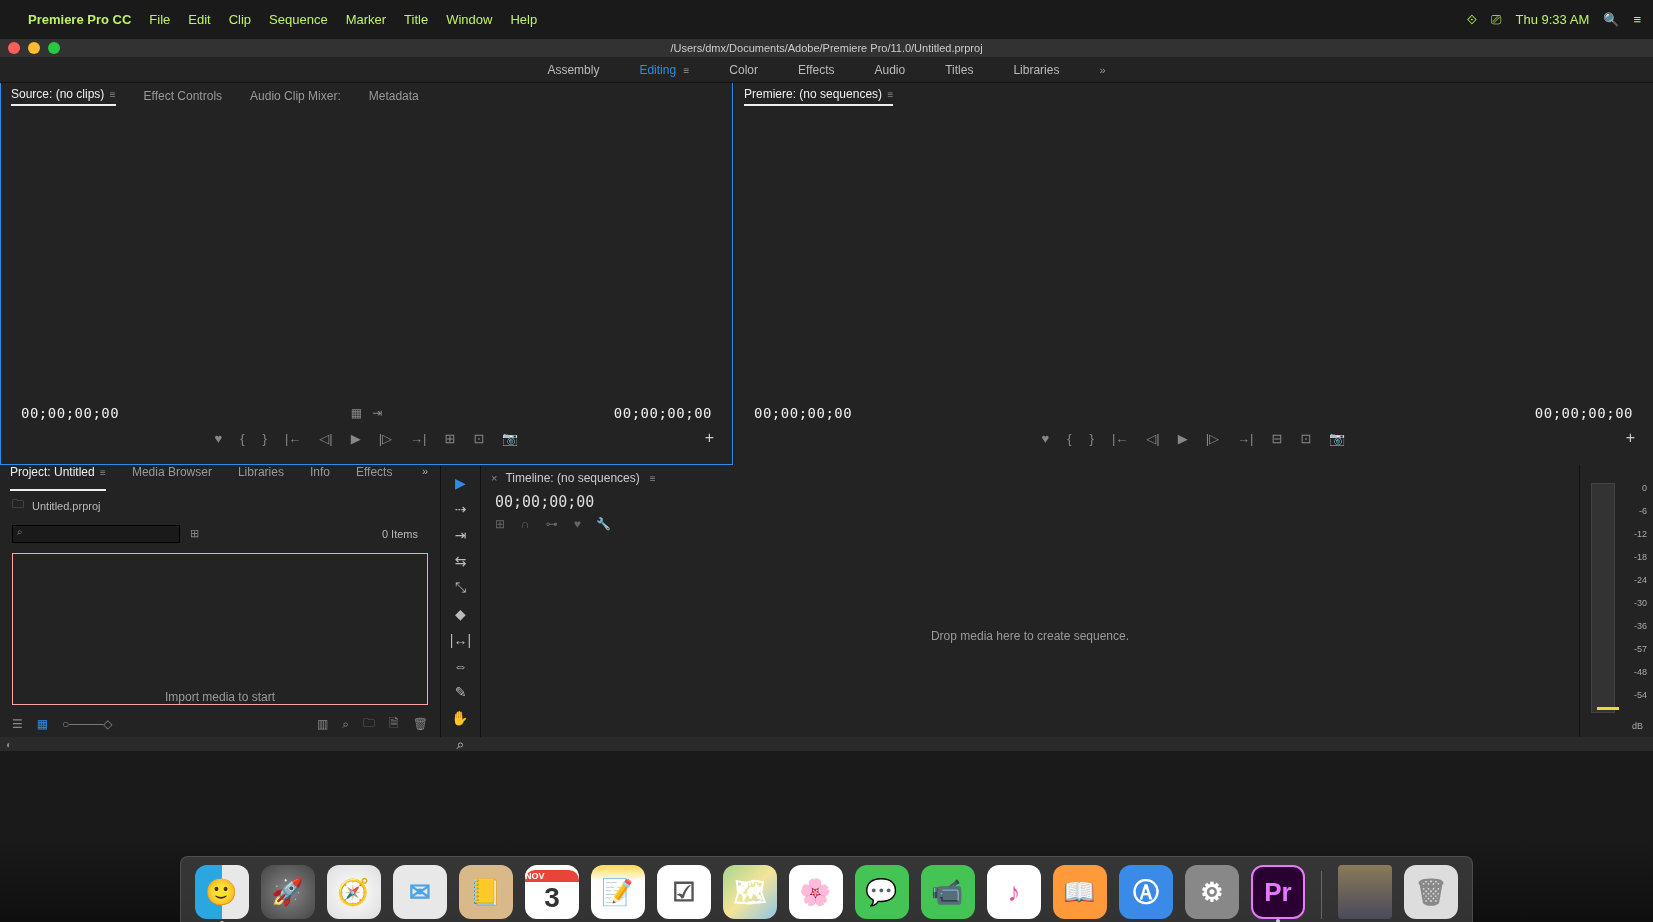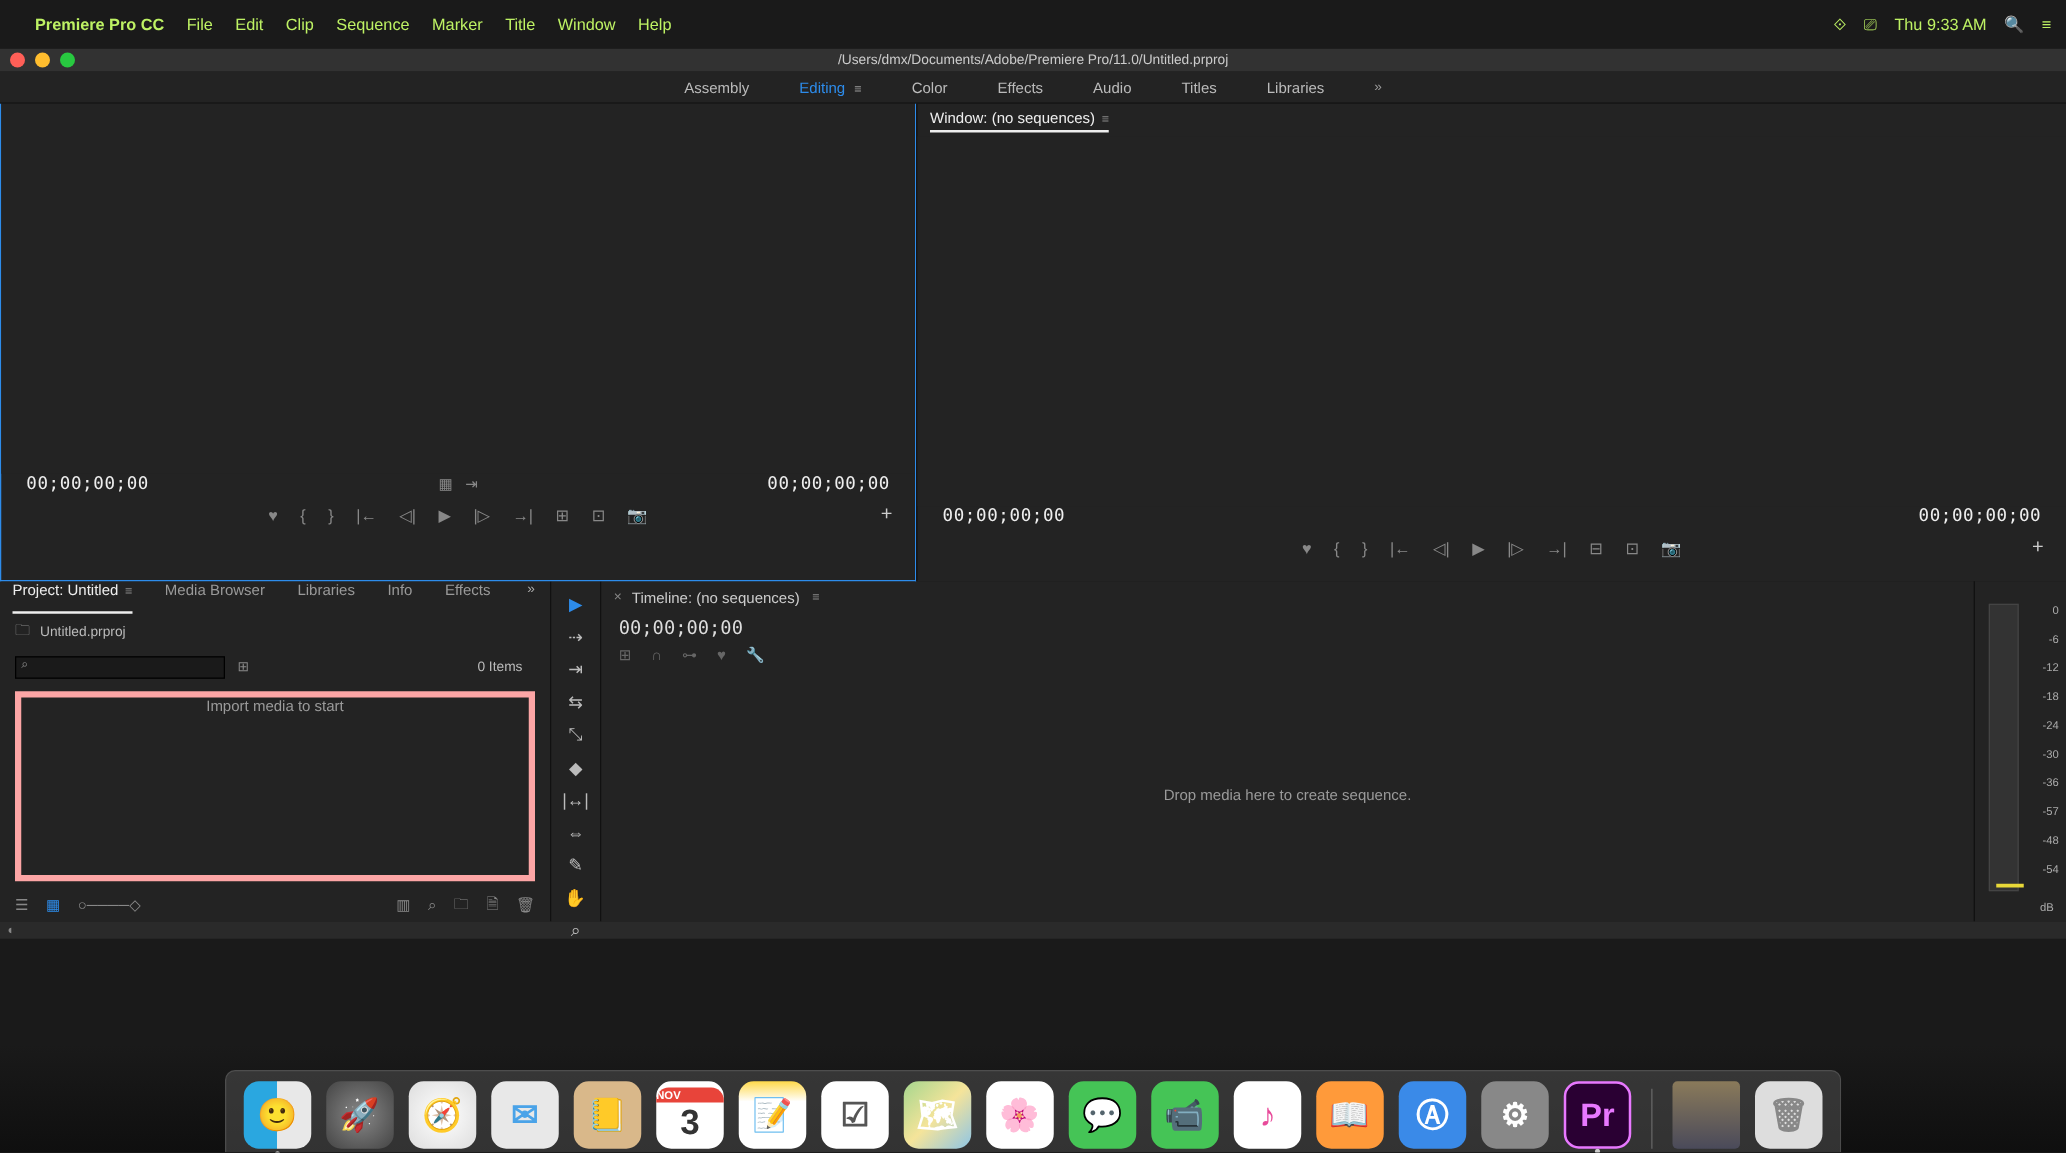--- a/index.html
+++ b/index.html
@@ -55,21 +55,21 @@
 .project-tabs .tab.active { color: #eee; border-bottom: 2px solid #eee; padding-bottom: 2px; }
 .project-tabs .overflow { position: absolute; right: 12px; font-size: 11px; color: #aaa; }
 .project-file { padding: 4px 12px; color: #bbb; font-size: 11px; display: flex; align-items: center; gap: 8px; }
 .project-file .folder-icon { color: #888; font-size: 12px; }
 .project-search { padding: 4px 12px; display: flex; align-items: center; gap: 10px; }
 .project-search input { background: #1a1a1a; border: 1px solid #000; color: #ccc; padding: 2px 6px 2px 20px; width: 168px; font-size: 11px; height: 18px; }
 .search-wrap { position: relative; }
 .search-wrap .mag { position: absolute; left: 5px; top: 2px; color: #888; font-size: 10px; }
 .project-search .newbin { color: #888; font-size: 11px; }
 .project-search .item-count { margin-left: auto; color: #bbb; font-size: 11px; padding-right: 10px; }
-.project-drop { flex: 1; margin: 6px 12px; border: 5px solid #fca5a5; display: flex; align-items: flex-start; justify-content: center; color: #9a9a9a; font-size: 12px; }
+.project-drop { flex: 1; margin: 6px 12px; border: 1px solid #fca5a5; display: flex; align-items: flex-end; justify-content: center; color: #9a9a9a; font-size: 12px; }
 .project-footer { height: 26px; display: flex; align-items: center; padding: 0 12px; gap: 14px; color: #888; font-size: 12px; }
 .project-footer .pf-spacer { flex: 1; }
 .project-footer .iconbtn { cursor: default; }
 
 .tools-col { width: 40px; background: #232323; display: flex; flex-direction: column; align-items: center; padding-top: 10px; gap: 10px; color: #bbb; font-size: 14px; border-left: 1px solid #111; }
 .tools-col .tool { width: 24px; height: 20px; display: flex; align-items: center; justify-content: center; cursor: default; }
 .tools-col .tool.active { color: #2d8ceb; }
 
 .timeline-panel { flex: 1; background: #232323; border-left: 1px solid #111; display: flex; flex-direction: column; }
 .timeline-header { height: 26px; display: flex; align-items: center; padding: 0 10px; gap: 8px; font-size: 12px; color: #ccc; }
@@ -158,20 +158,26 @@
   <span class="ws-item">Effects</span>
   <span class="ws-item">Audio</span>
   <span class="ws-item">Titles</span>
   <span class="ws-item">Libraries</span>
   <span class="ws-overflow">»</span>
 </div>
 
 <div class="main">
 
   <div class="panel source-panel">
+    <div class="panel-tabs">
+      <span class="tab active"><span>Source: (no clips)</span> <span class="tab-menu">≡</span></span>
+      <span class="tab">Effect Controls</span>
+      <span class="tab">Audio Clip Mixer:</span>
+      <span class="tab">Metadata</span>
+    </div>
     <div class="monitor-body"></div>
     <div class="monitor-footer">
       <span class="tc">00;00;00;00</span>
       <span class="mid-icons">
         <span>▦</span>
         <span>⇥</span>
       </span>
       <span class="tc">00;00;00;00</span>
     </div>
     <div class="transport">
@@ -185,21 +191,21 @@
       <span>→|</span>
       <span>⊞</span>
       <span>⊡</span>
       <span>📷</span>
       <span class="plus">+</span>
     </div>
   </div>
 
   <div class="panel program-panel">
     <div class="panel-tabs">
-      <span class="tab active"><span>Window: (no sequences)</span> <span class="tab-menu">≡</span></span>
+      <span class="tab active"><span>Premiere: (no sequences)</span> <span class="tab-menu">≡</span></span>
     </div>
     <div class="monitor-body"></div>
     <div class="monitor-footer">
       <span class="tc">00;00;00;00</span>
       <span class="mid-icons"></span>
       <span class="tc">00;00;00;00</span>
     </div>
     <div class="transport">
       <span>♥</span>
       <span>{</span>

